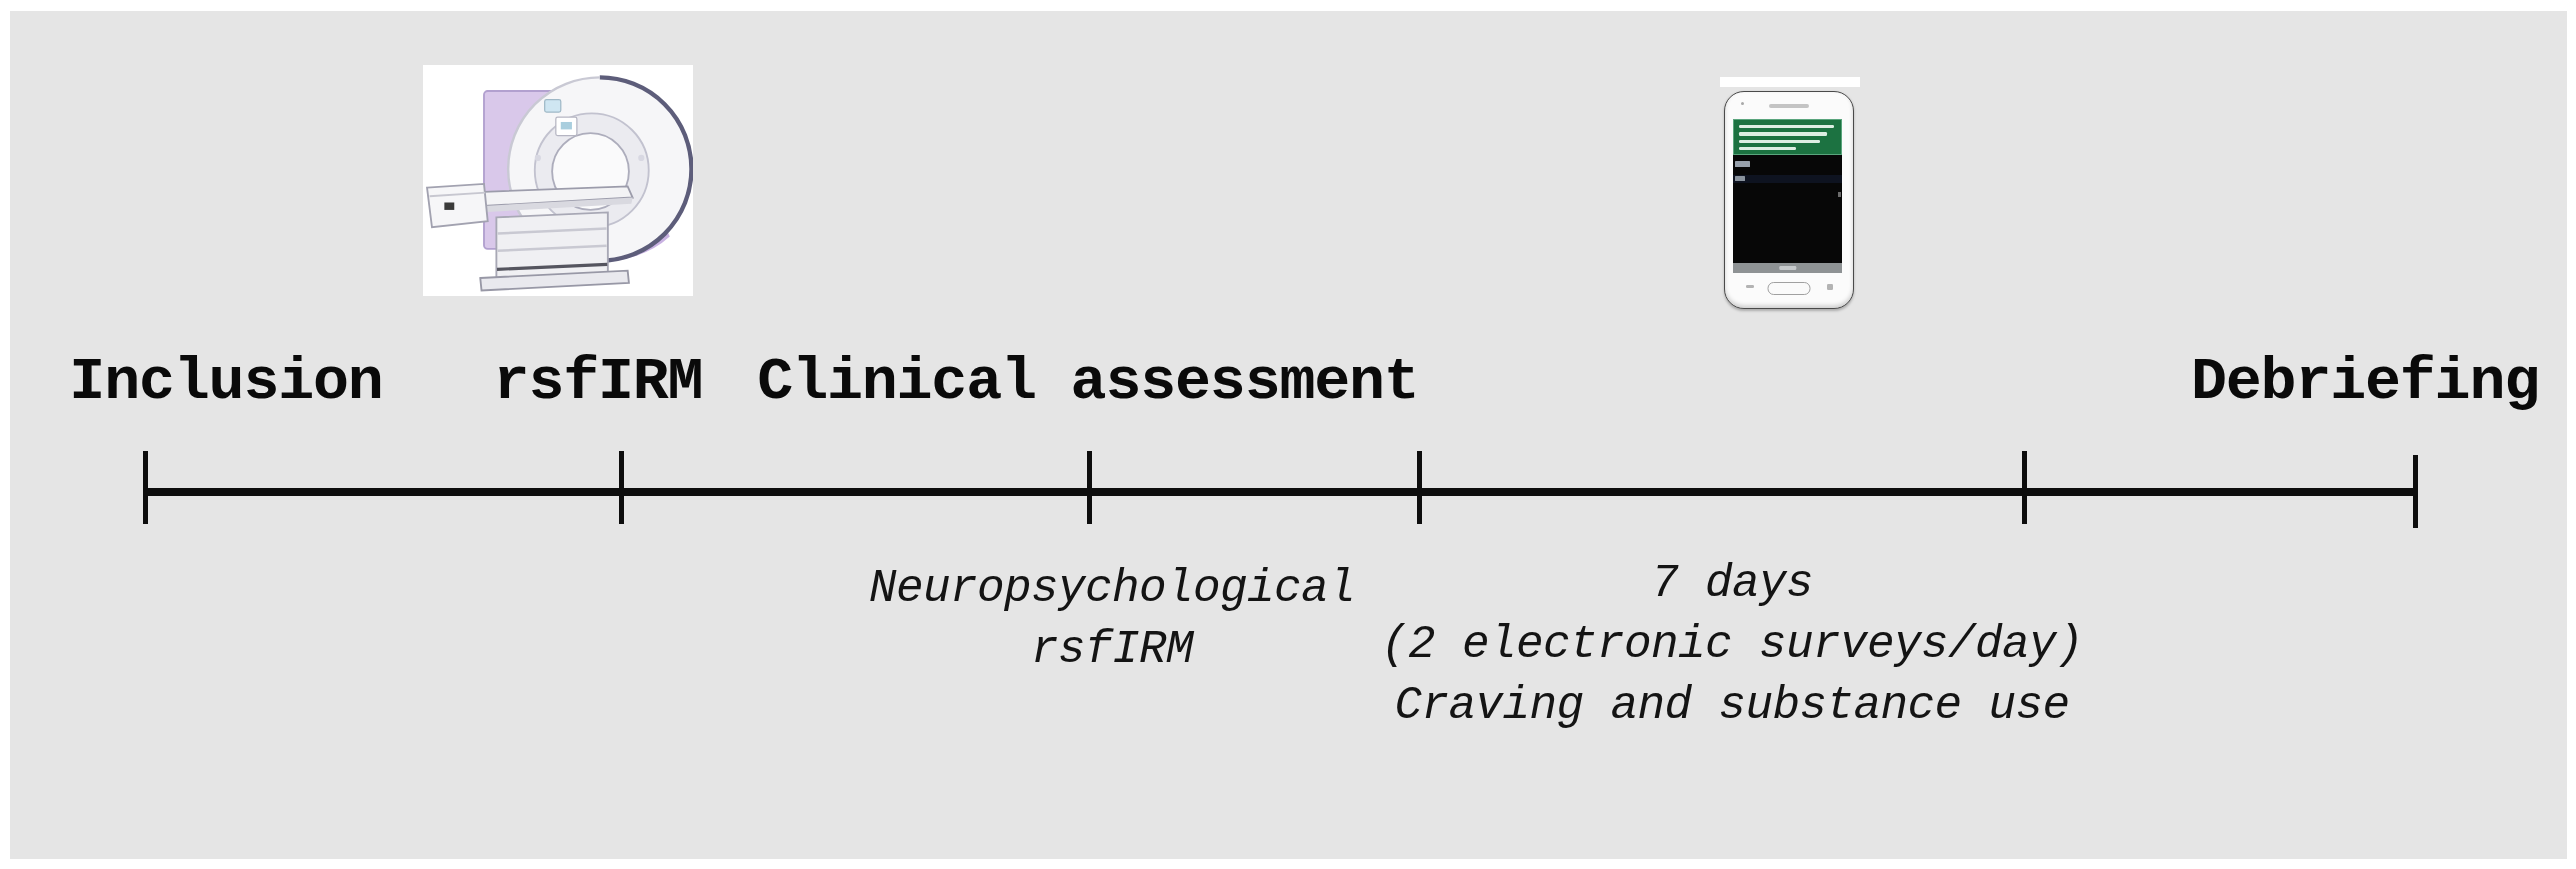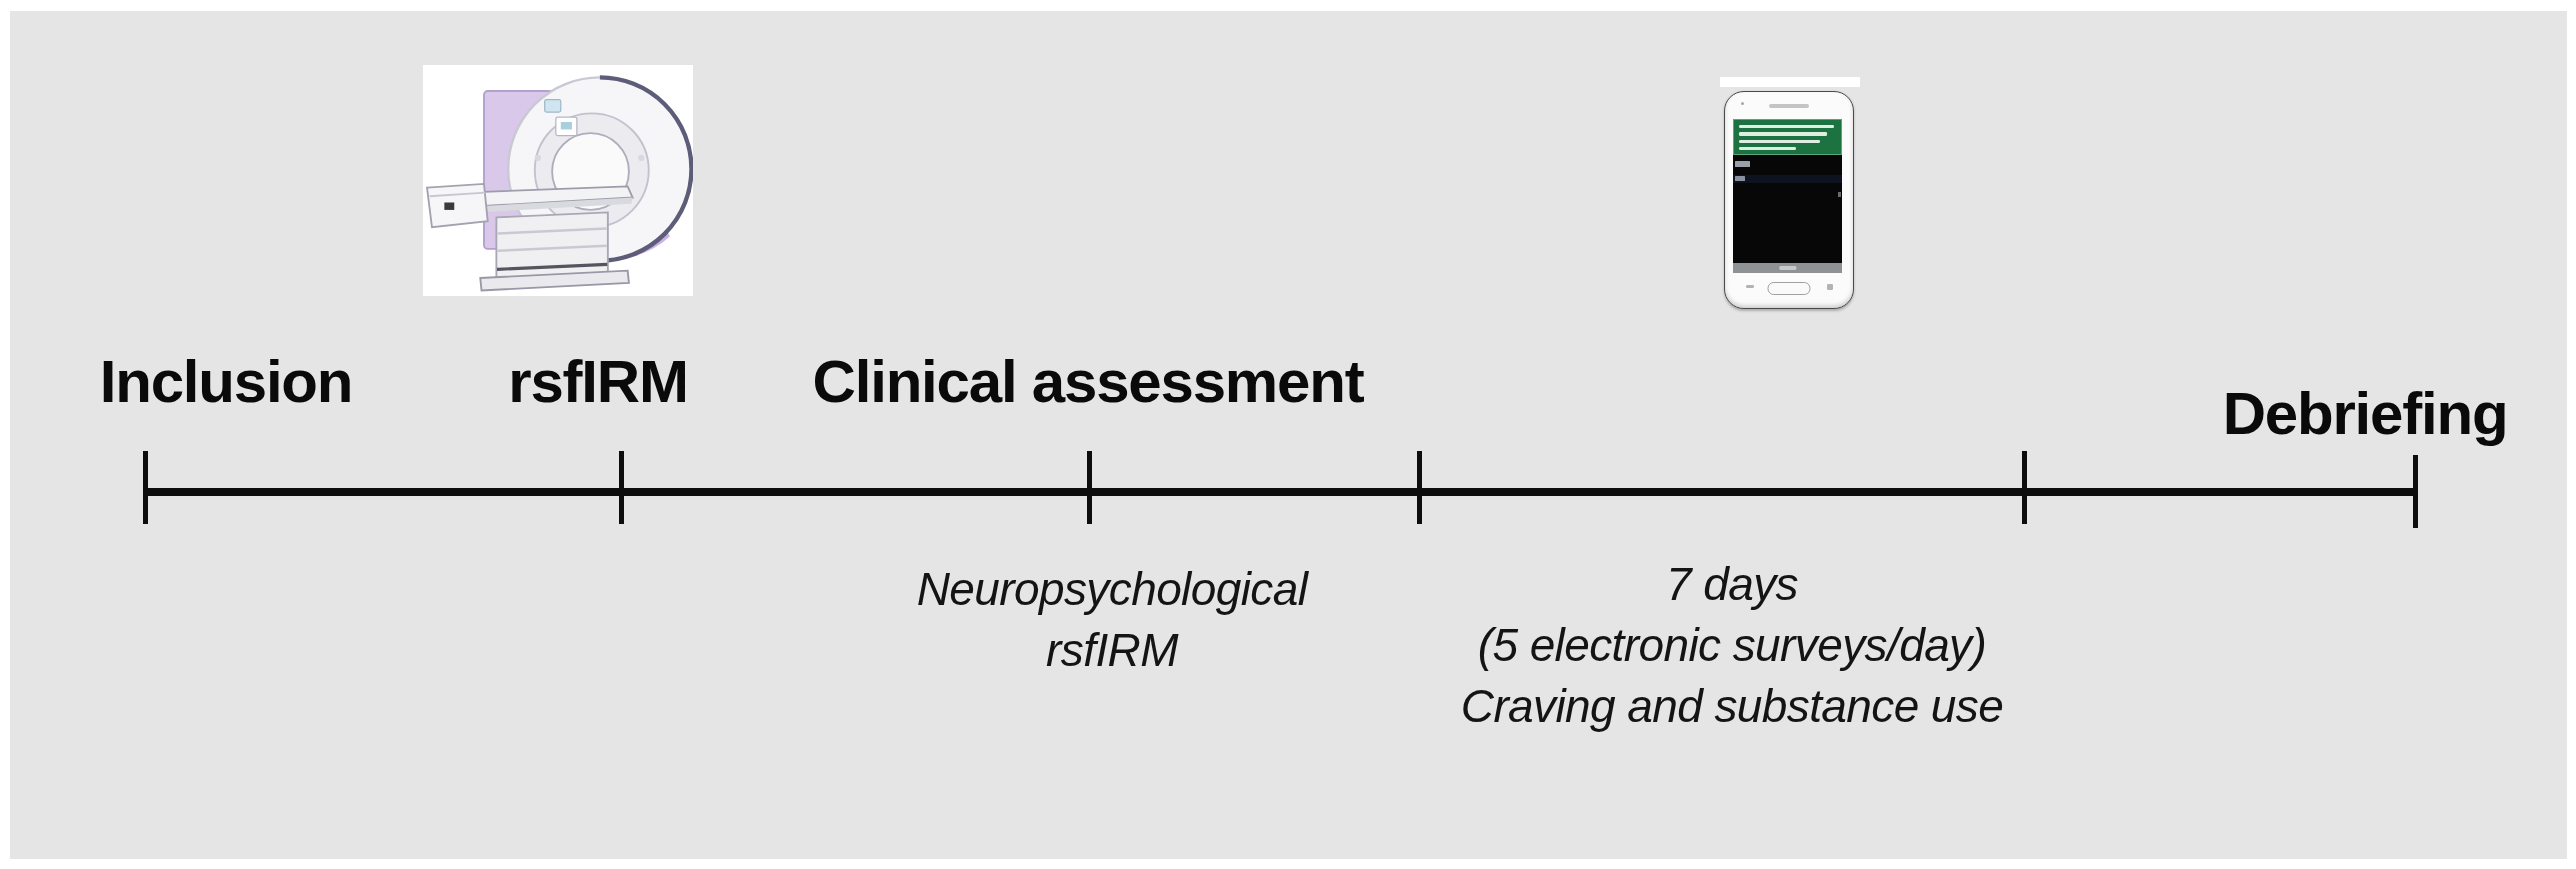--- a/index.html
+++ b/index.html
@@ -1,17 +1,17 @@
 <!DOCTYPE html>
 <html style="font-size:10px"><head>
 <meta charset="utf-8">
 <style>
   html,body{margin:0;padding:0;background:#ffffff;}
   .page{position:relative;width:2576px;height:870px;background:#ffffff;
-        font-family:Liberation Sans, sans-serif;overflow:hidden;}
+        font-family:Liberation Mono, monospace;overflow:hidden;}
   .panel{position:absolute;left:10px;top:11px;width:2557px;height:848px;background:#e5e5e5;}
 
   
   .phase-label{position:absolute;top:351px;transform:translateX(-50%);
         font-size:60px;font-weight:bold;line-height:62px;letter-spacing:-1.2px;
         color:#0a0a0a;white-space:nowrap;}
 
   
   .timeline-line{position:absolute;left:146px;top:488px;width:2271px;height:8px;background:#0d0d0d;}
   .tick{position:absolute;top:451px;width:5px;height:73px;background:#0d0d0d;}
@@ -113,33 +113,33 @@
       </div>
       <div class="home-button"></div>
       <div class="cap-key-left"></div>
       <div class="cap-key-right"></div>
     </div>
   </div>
 
   <div class="phase-label" style="left:226px;">Inclusion</div>
   <div class="phase-label" style="left:566px;margin-left:32px;">rsfIRM</div>
   <div class="phase-label" style="left:1088px;">Clinical assessment</div>
-  <div class="phase-label" style="left:2365px;margin-top:32px;">Debriefing</div>
+  <div class="phase-label" style="left:2365px;">Debriefing</div>
 
   <div class="timeline-line"></div>
   <div class="tick" style="left:143px;"></div>
   <div class="tick" style="left:619px;"></div>
   <div class="tick" style="left:1087px;"></div>
   <div class="tick" style="left:1417px;"></div>
   <div class="tick" style="left:2022px;"></div>
   <div class="tick" style="left:2413px;top:455px;"></div>
 
   <div class="annotation" style="left:1112px;top:559px;">
     <div>Neuropsychological</div>
     <div>rsfIRM</div>
   </div>
   <div class="annotation" style="left:1732px;top:554px;">
     <div>7 days</div>
-    <div>(5 electronic surveys/day)</div>
+    <div>(2 electronic surveys/day)</div>
     <div>Craving and substance use</div>
   </div>
 </div>
 
 
 </body></html>

